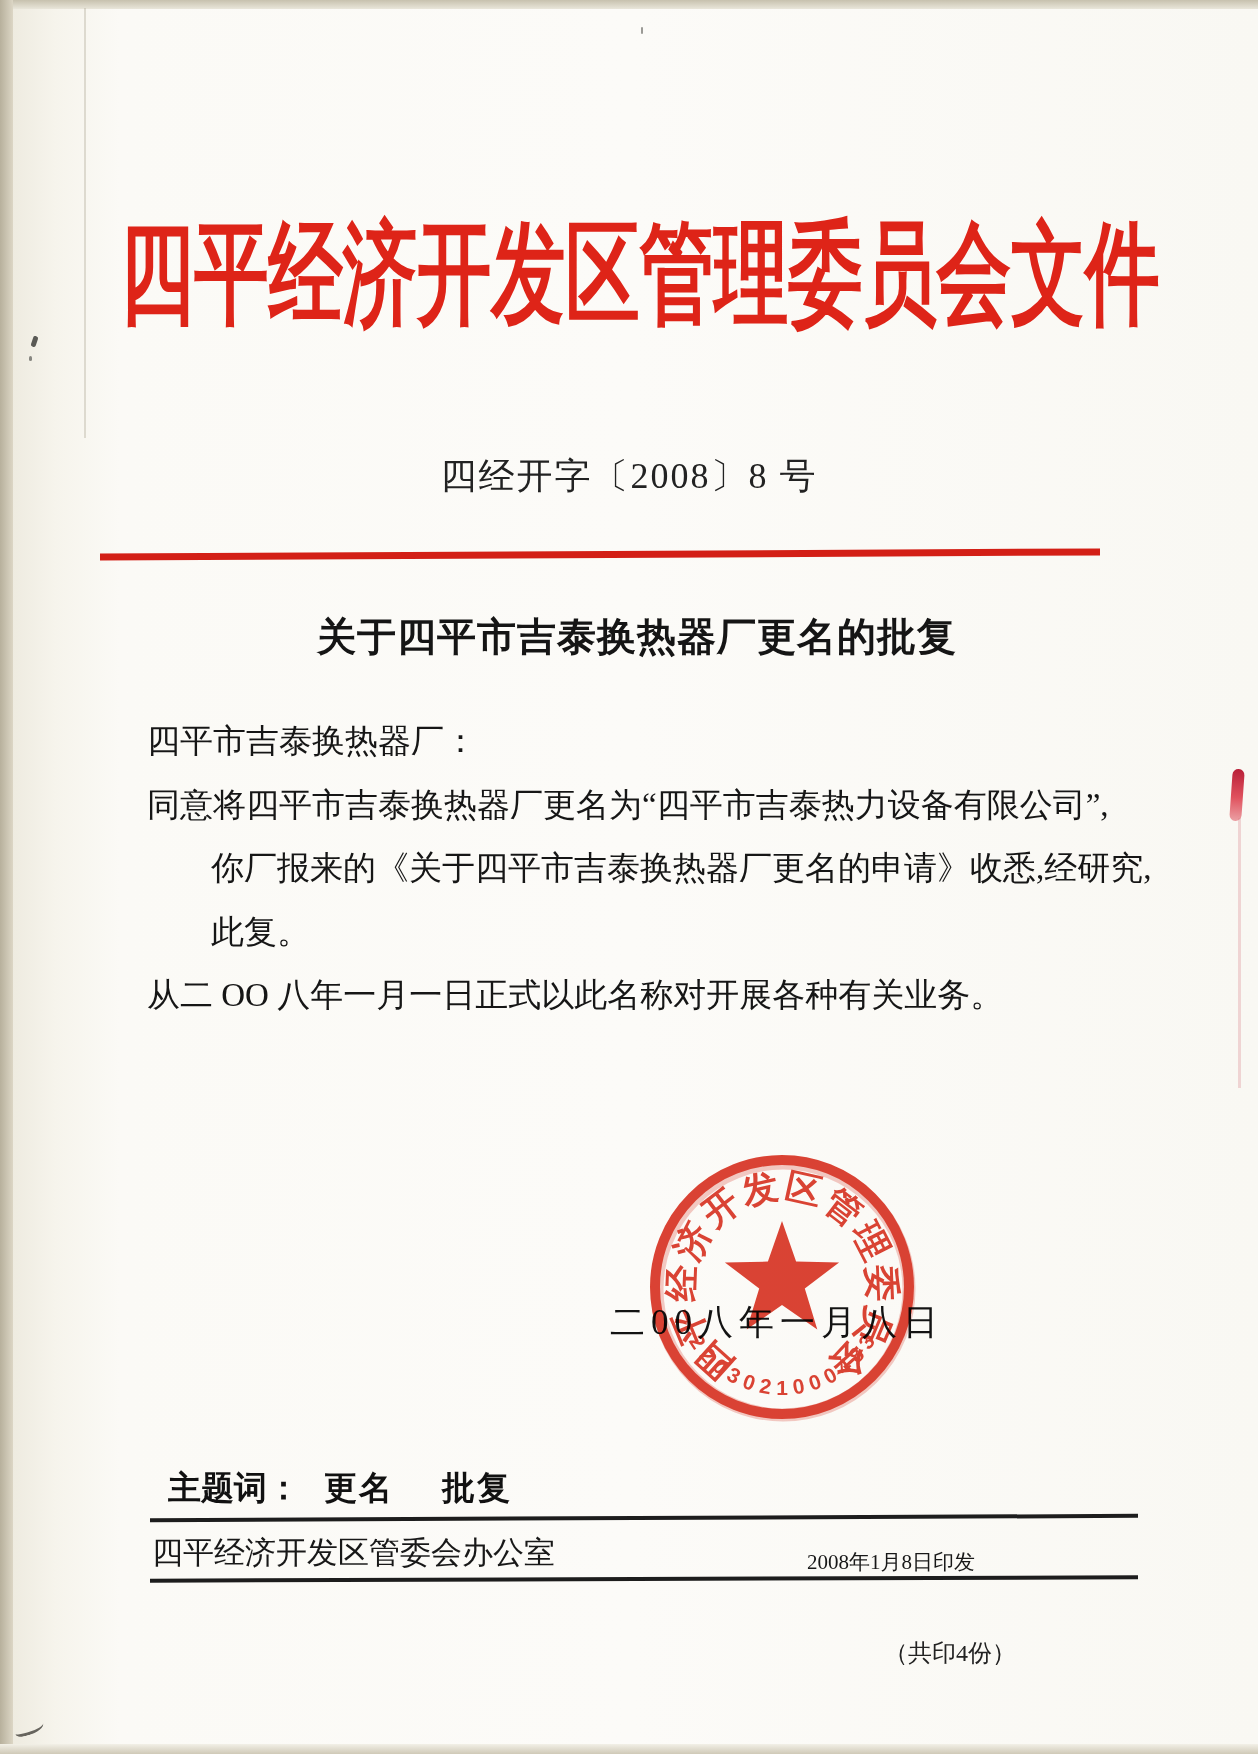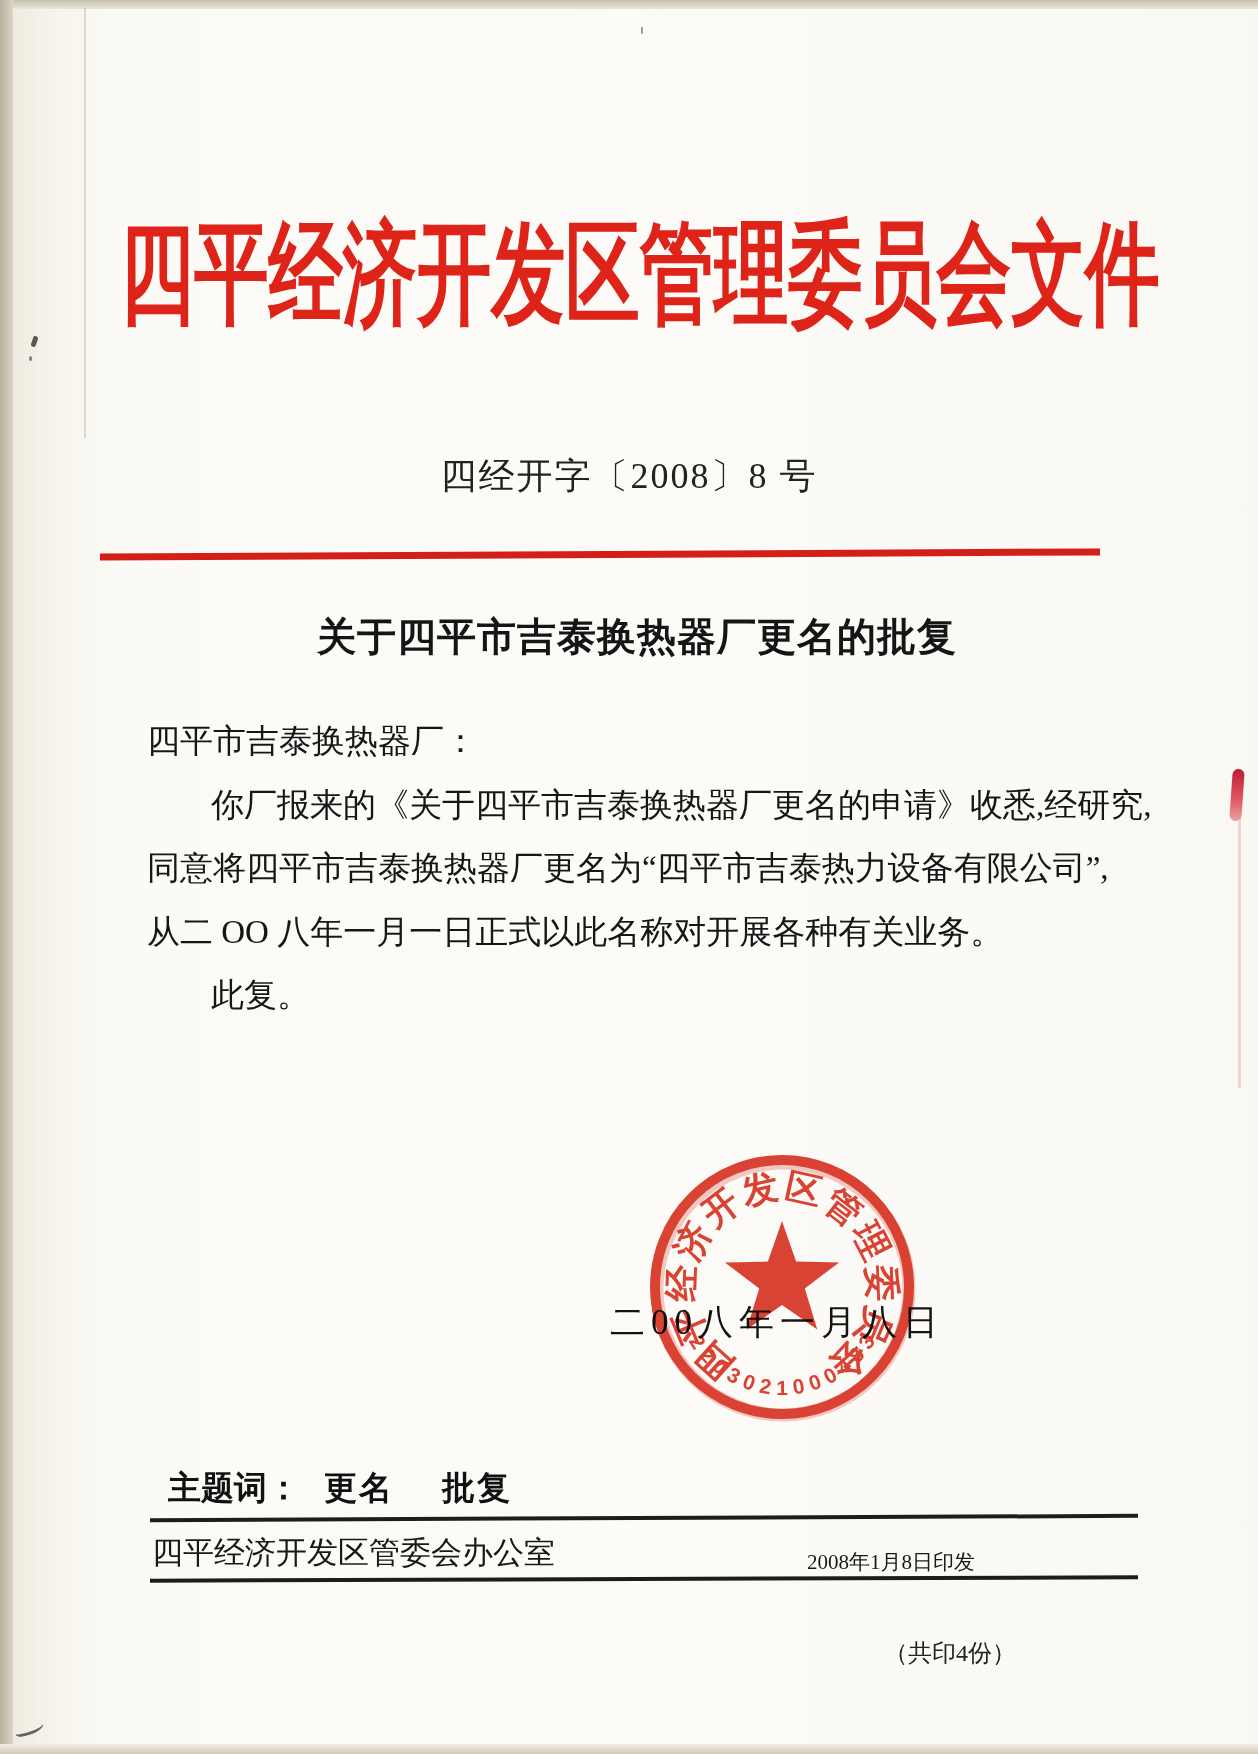--- a/index.html
+++ b/index.html
@@ -74,24 +74,24 @@
   <h1 class="red-head">四平经济开发区管理委员会文件</h1>
 
   <div class="doc-no">四经开字〔2008〕8 号</div>
 
   <div class="red-rule"></div>
 
   <h2 class="title">关于四平市吉泰换热器厂更名的批复</h2>
 
   <div class="body-block">
     <div class="bline">四平市吉泰换热器厂：</div>
+    <div class="bline">同意将四平市吉泰换热器厂更名为“四平市吉泰热力设备有限公司”,</div>
     <div class="bline indent">你厂报来的《关于四平市吉泰换热器厂更名的申请》收悉,经研究,</div>
-    <div class="bline">同意将四平市吉泰换热器厂更名为“四平市吉泰热力设备有限公司”,</div>
+    <div class="bline indent">此复。</div>
     <div class="bline">从二 OO 八年一月一日正式以此名称对开展各种有关业务。</div>
-    <div class="bline indent">此复。</div>
   </div>
 
   <div class="date-line">二00八年一月八日</div>
 
   <svg class="seal" viewBox="-155 -155 310 310" xmlns="http://www.w3.org/2000/svg">
     <circle class="seal-ring" cx="0" cy="0" r="127"></circle>
     <circle class="seal-ring2" cx="1" cy="2" r="126"></circle>
     <polygon class="seal-star" transform="translate(0,-6)" points="0,-60 14.1,-19.4 57.1,-18.5 22.8,7.4 35.3,48.5 0,24 -35.3,48.5 -22.8,7.4 -57.1,-18.5 -14.1,-19.4"></polygon>
     <g id="seal-ring-text">
         <text transform="rotate(-138) translate(0,-88)" text-anchor="middle" class="seal-char">四</text>

